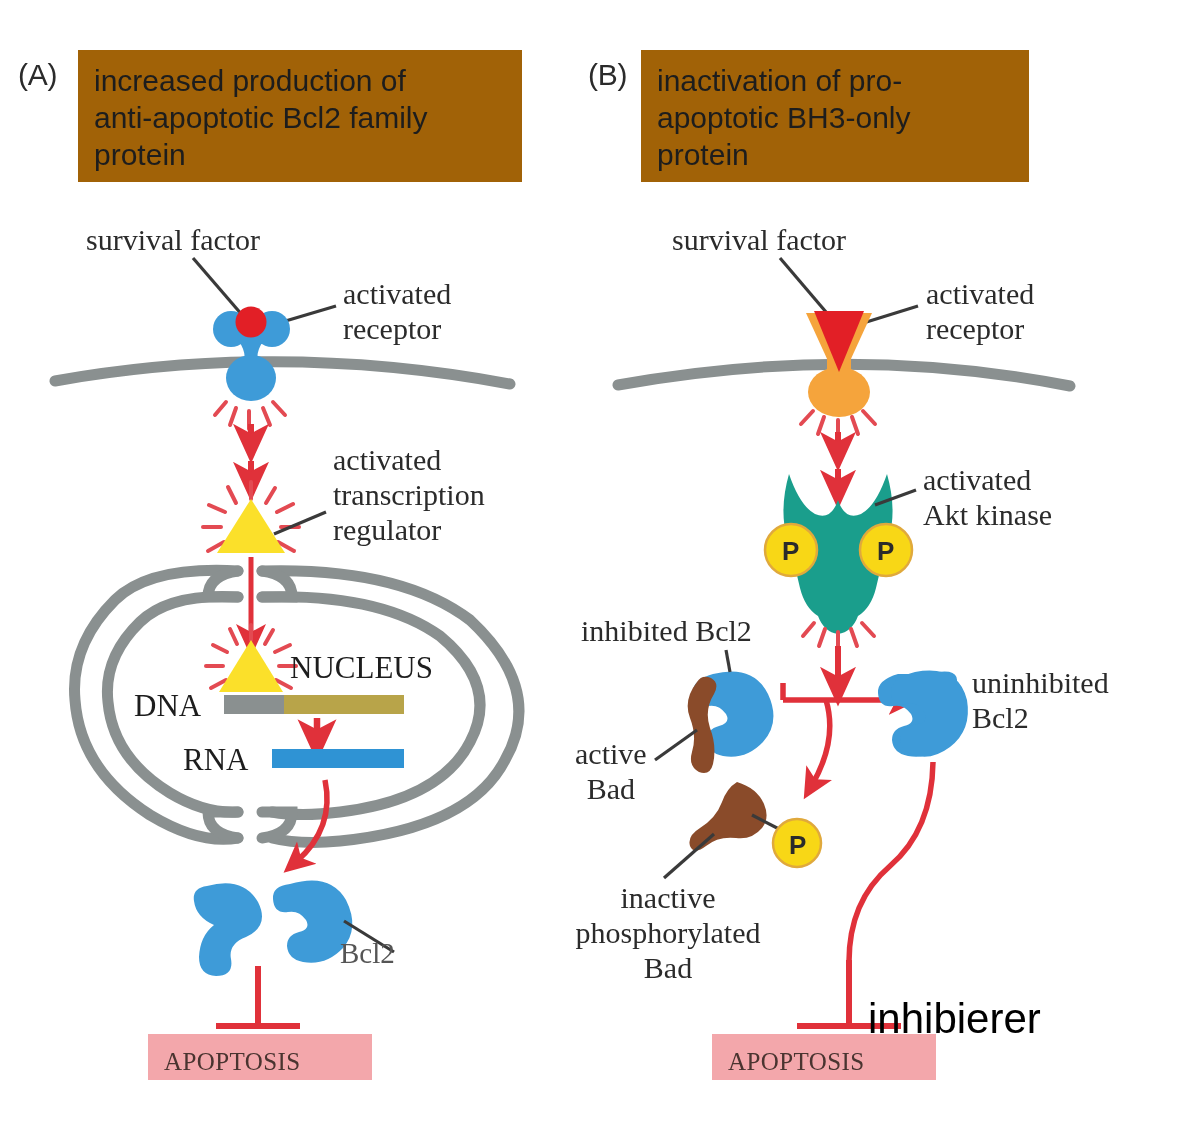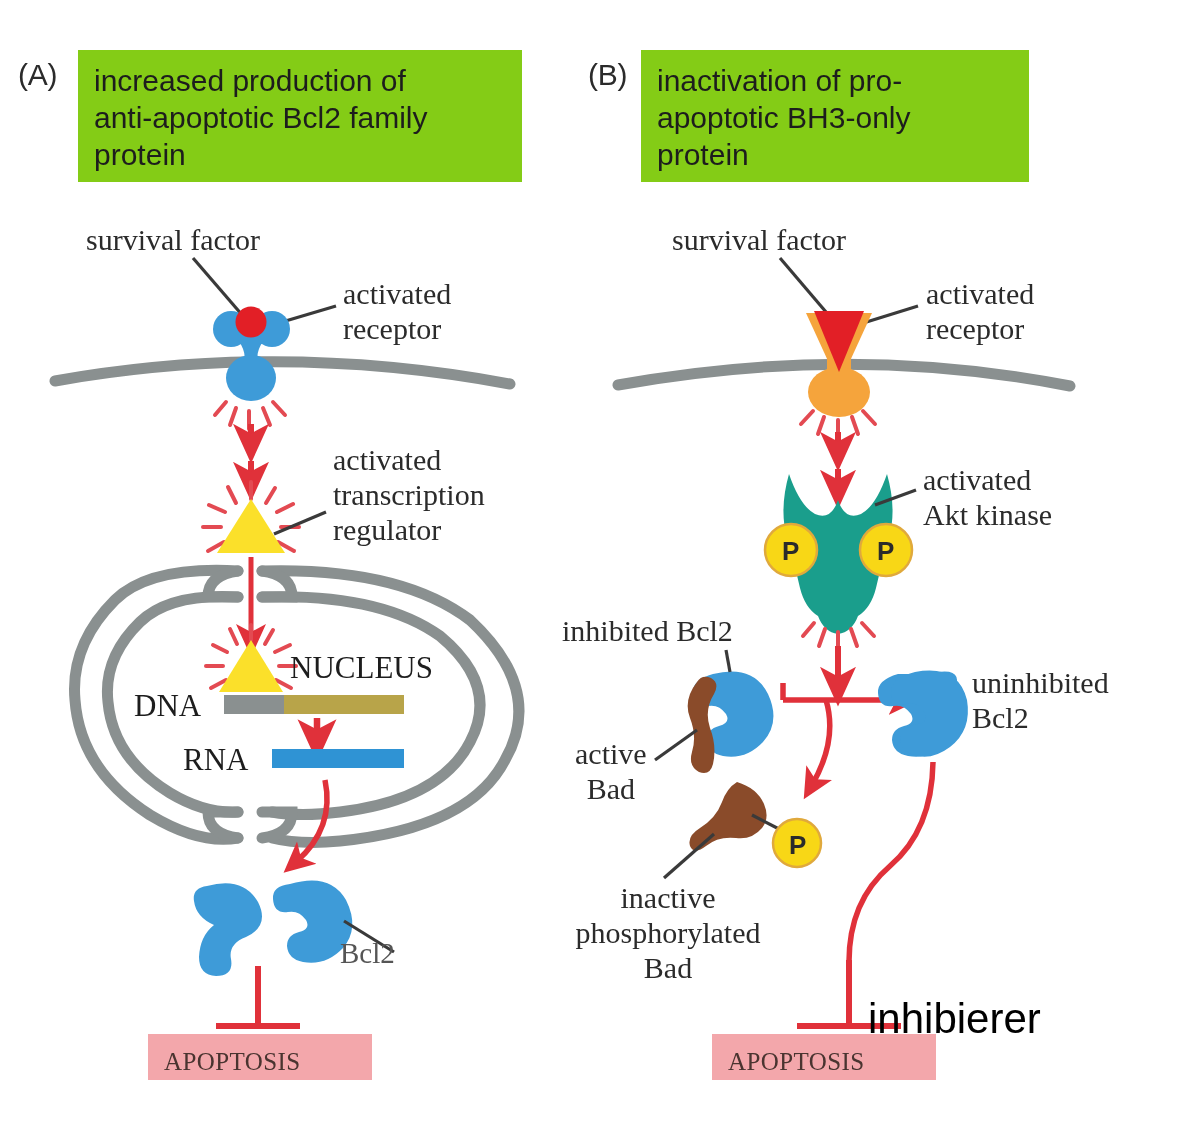--- a/index.html
+++ b/index.html
@@ -24,21 +24,21 @@
   }
   .panel-letter {
     position: absolute;
     font-size: 30px;
     color: #2b2b2b;
     font-family: "Liberation Sans", sans-serif;
     letter-spacing: -0.2px;
   }
   .header-box {
     position: absolute;
-    background: #84cc16;
+    background: #a16207;
     box-sizing: border-box;
     padding: 12px 16px 14px 16px;
     font-size: 30px;
     line-height: 37px;
     color: #1d1d1d;
     font-family: "Liberation Sans", sans-serif;
   }
   .lbl {
     position: absolute;
     font-size: 30px;
@@ -328,21 +328,21 @@
 protein</div>
 
   <div class="lbl" style="left:672px; top:222px;">survival factor</div>
 
   <div class="lbl" style="left:926px; top:276px; white-space:pre-line;">activated
 receptor</div>
 
   <div class="lbl" style="left:923px; top:462px; white-space:pre-line;">activated
 Akt kinase</div>
 
-  <div class="lbl" style="left:562px; top:613px;">inhibited Bcl2</div>
+  <div class="lbl" style="left:581px; top:613px;">inhibited Bcl2</div>
 
   <div class="lbl center" style="left:575px; top:736px; white-space:pre-line;">active
 Bad</div>
 
   <div class="lbl" style="left:972px; top:665px; white-space:pre-line;">uninhibited
 Bcl2</div>
 
   <div class="lbl center" style="left:534px; top:880px; width:268px; white-space:pre-line;">inactive
 phosphorylated
 Bad</div>

